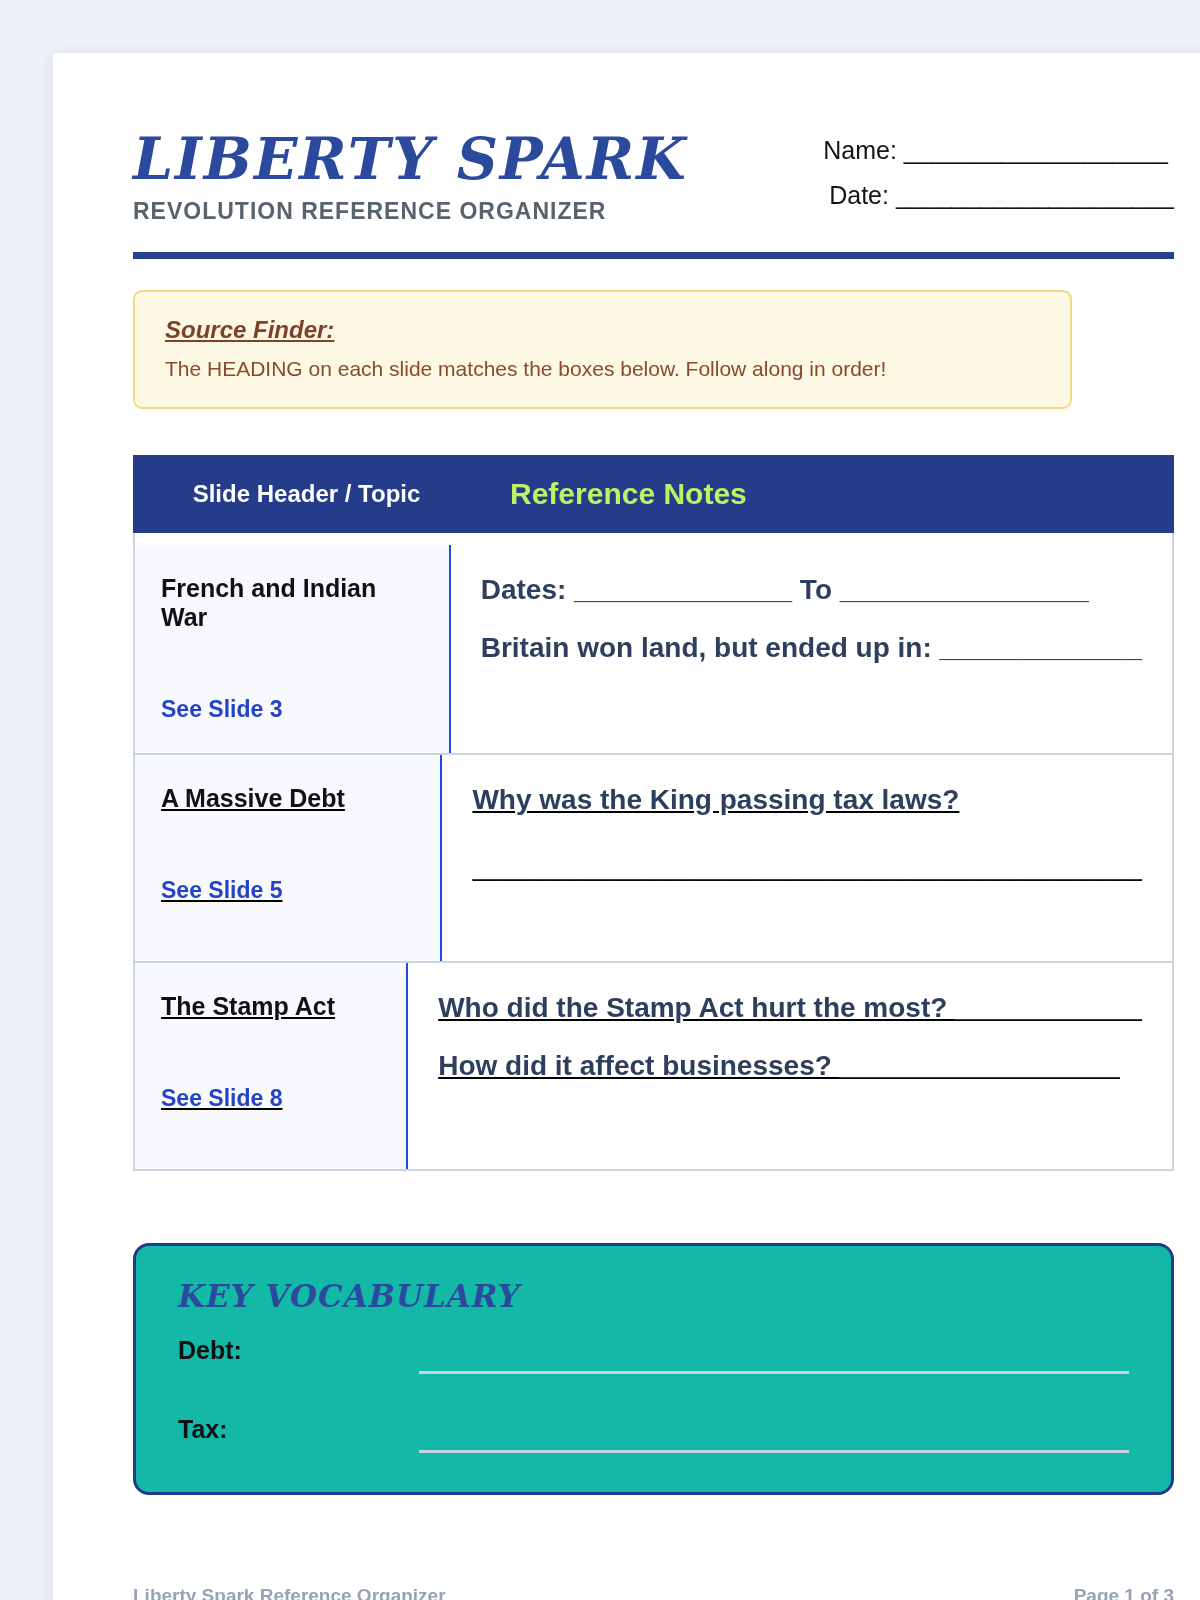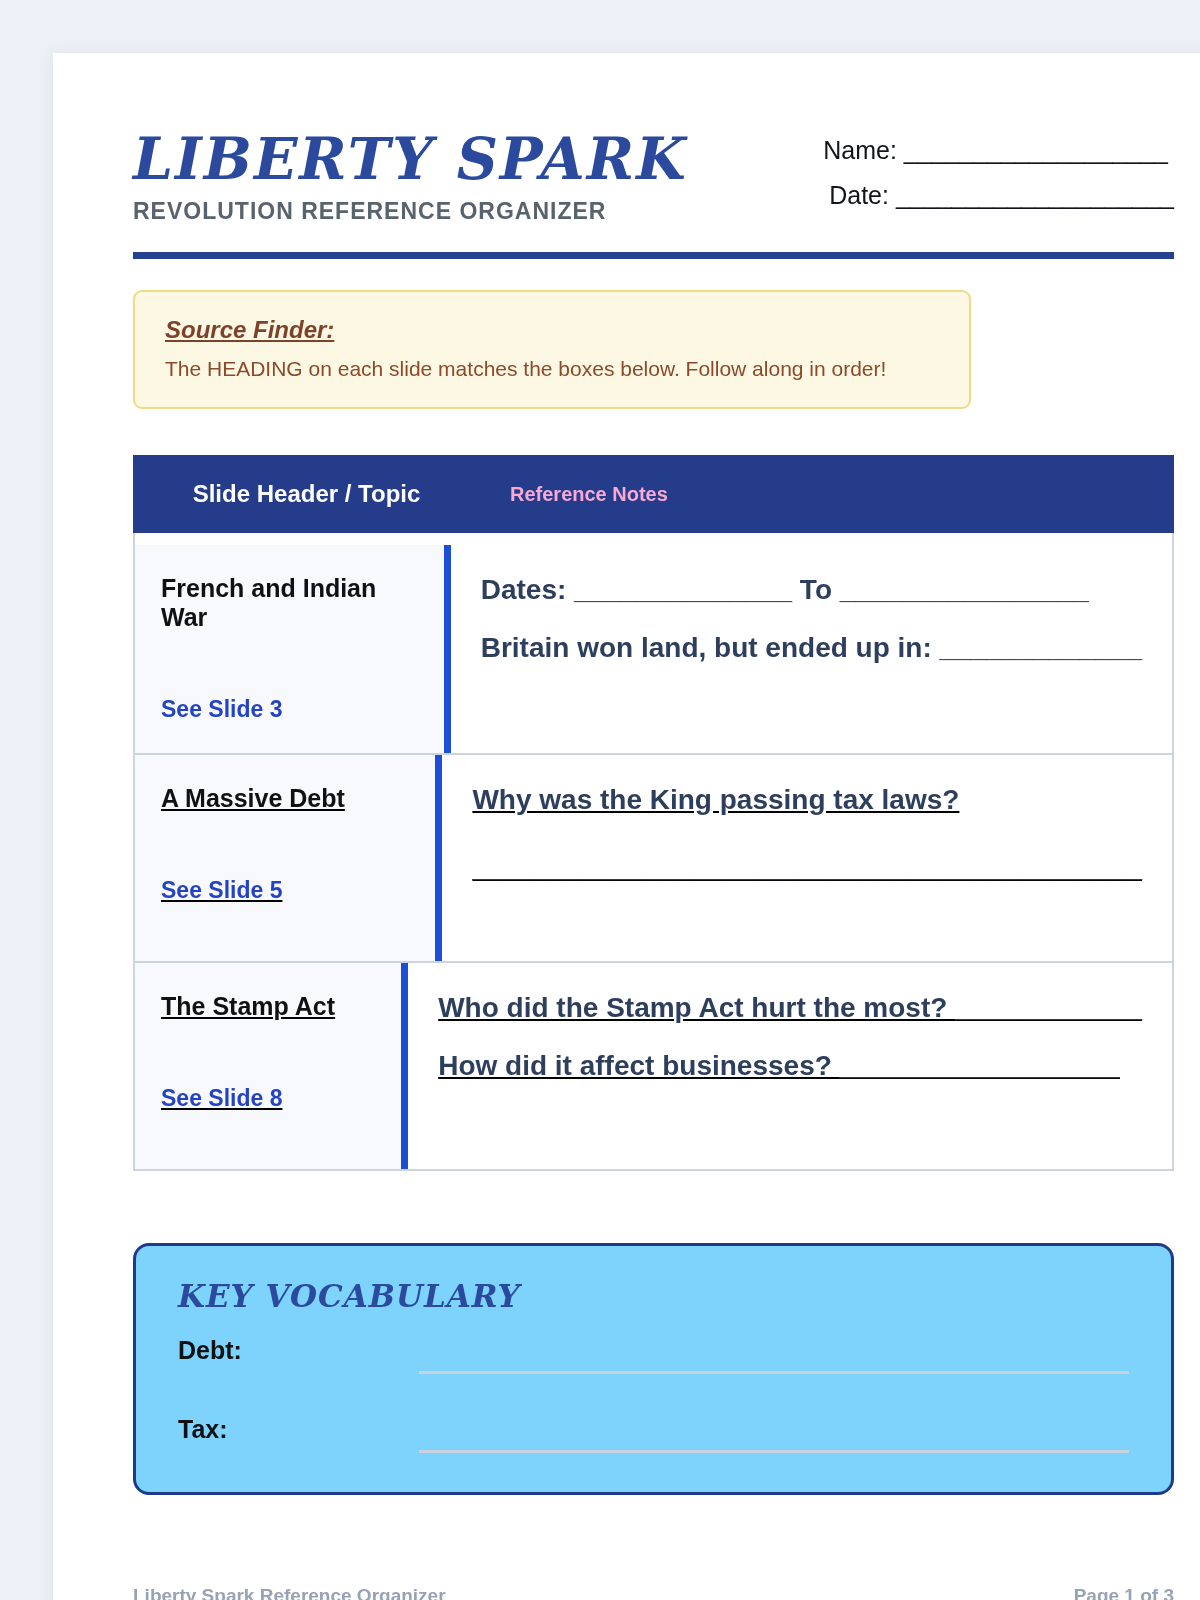--- a/index.html
+++ b/index.html
@@ -60,21 +60,21 @@
 
   .rule {
     width: 1041px;
     height: 7px;
     background: #24408f;
     margin-top: 27px;
   }
 
   
   .callout {
-    width: 838px;
+    width: 939px;
     margin-top: 31px;
     background: #fdf8e3;
     border: 2px solid #f0da86;
     border-radius: 9px;
     padding: 24px 30px 26px 30px;
   }
   .callout-heading {
     font-size: 24px;
     font-weight: bold;
     font-style: italic;
@@ -104,30 +104,30 @@
   }
   .t-h1 {
     width: 347px;
     text-align: center;
     color: #ffffff;
     font-weight: bold;
     font-size: 24px;
   }
   .t-h2 {
     padding-left: 30px;
-    color: #f9a8d4;
-    font-weight: bold;
-    font-size: 20px;
+    color: #bef264;
+    font-weight: bold;
+    font-size: 30px;
   }
   .t-row { display: flex; min-height: 208px; }
   .t-row + .t-row { border-top: 2px solid #ccd4e0; text-decoration: underline; }
   .t-topic {
     width: 346px;
     background: #f7f9fc;
-    border-right: 7px solid #1d4ed8;
+    border-right: 2px solid #1d4ed8;
     padding: 29px 26px;
   }
   .topic-title {
     font-size: 25px;
     font-weight: bold;
     color: #0f1115;
   }
   .slide-ref {
     margin-top: 64px;
     font-size: 23px;
@@ -146,21 +146,21 @@
   .note-line + .note-line { margin-top: 32px; }
   .row-debt .note-line + .note-line { margin-top: 42px; }
 
   
   .vocab {
     width: 1041px;
     margin-top: 72px;
     border: 3px solid #1e3a8f;
     border-radius: 16px;
     padding: 32px 42px 48px 42px;
-    background: #7dd3fc;
+    background: #14b8a6;
   }
   .vocab-title {
     font-family: "DejaVu Serif", serif;
     font-style: italic;
     font-weight: bold;
     font-size: 31px;
     color: #2b4a9e;
     letter-spacing: 1px;
   }
   .vocab-term {

